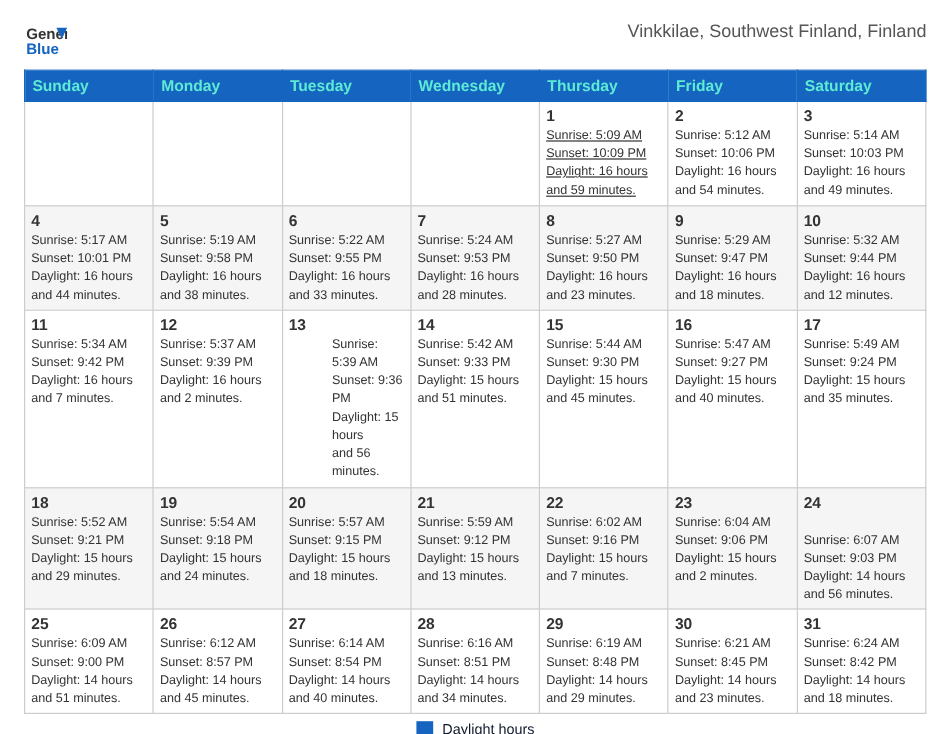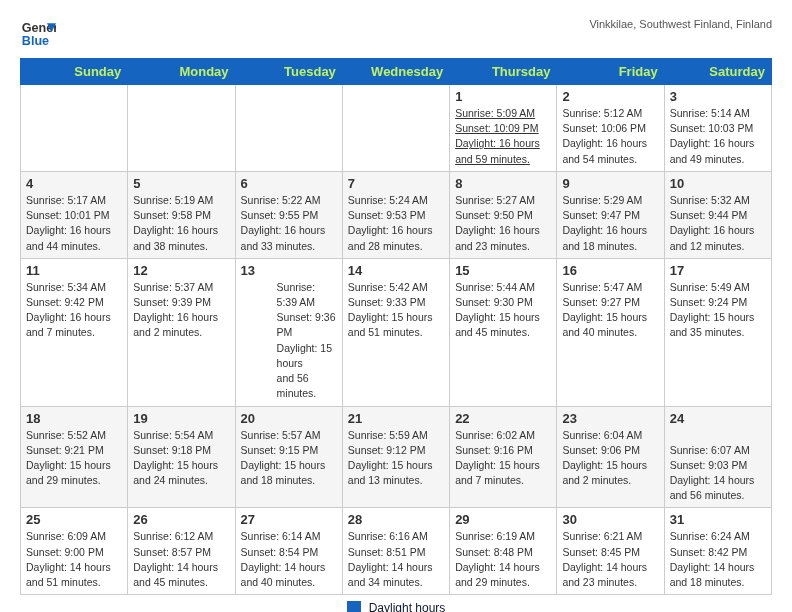--- a/index.html
+++ b/index.html
@@ -32,36 +32,36 @@
     .title-area {
       text-align: right;
     }
     .month-title {
       font-size: 36px;
       font-weight: 300;
       color: #333;
       line-height: 1.1;
     }
     .location {
-      font-size: 11px;
+      font-size: 15px;
       color: #555;
       margin-top: 2px;
     }
     .calendar-table {
       width: 100%;
       border-collapse: collapse;
       margin-top: 4px;
     }
     .calendar-table th {
       background-color: #1565c0;
-      color: #bef264;
+      color: #5eead4;
       font-size: 13px;
       font-weight: bold;
       padding: 5px 6px;
-      text-align: right;
+      text-align: left;
       border: 1px solid #1565c0;
     }
     .calendar-table td {
       border: 1px solid #ccc;
       vertical-align: top;
       padding: 4px 5px;
       width: calc(100% / 7);
       min-height: 80px;
       background: #fff;
     }

